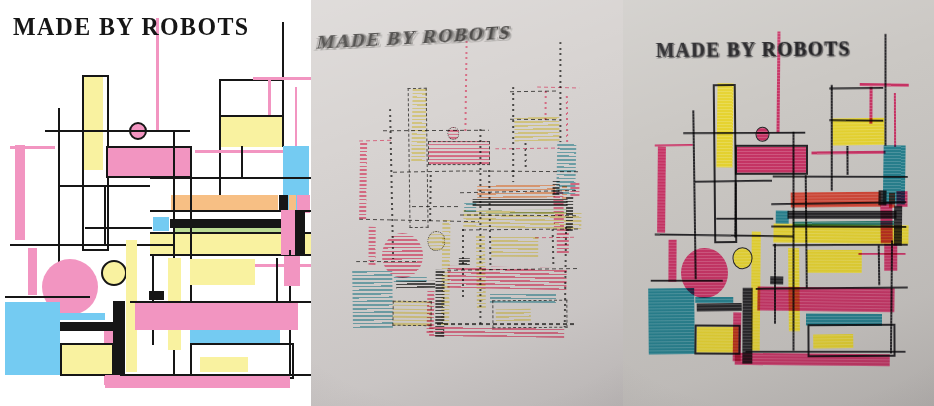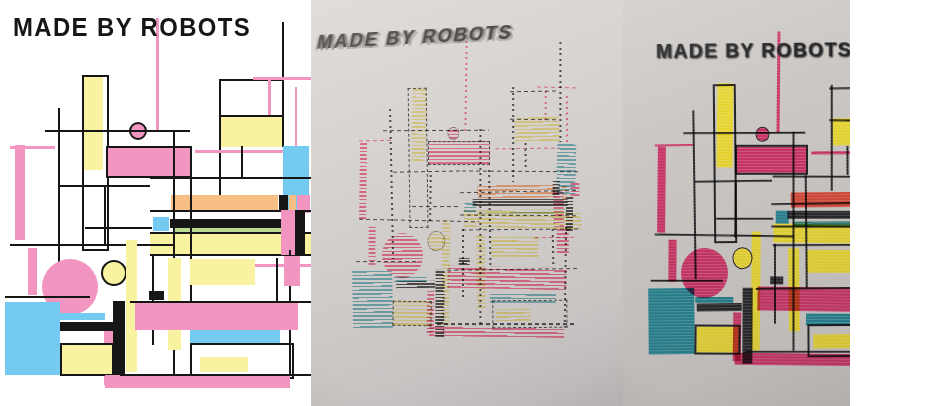--- a/index.html
+++ b/index.html
@@ -1,18 +1,18 @@
 <!DOCTYPE html>
 <html><head>
 <meta charset="utf-8">
 <style>
   html,body{margin:0;padding:0;background:#ffffff;}
   .stage{
-    position:relative;width:850px;height:406px;display:flex;overflow:hidden;
-    font-family:Liberation Sans, sans-serif;
+    position:relative;width:934px;height:406px;display:flex;overflow:hidden;
+    font-family:Liberation Serif, serif;
     align-items:flex-end;
   }
   .panel{position:relative;height:406px;overflow:hidden;flex:0 0 auto;}
   .panel[data-panel-id="digital"]{width:311px;}
   .panel[data-panel-id="plot-sketch"]{width:312px;}
   .panel[data-panel-id="plot-marker"]{width:311px;}
   .art-layer{position:absolute;inset:0;z-index:1;}
   .art-title{
     position:absolute;z-index:2;font-weight:700;white-space:nowrap;
     transform-origin:0 0;line-height:1.1;

